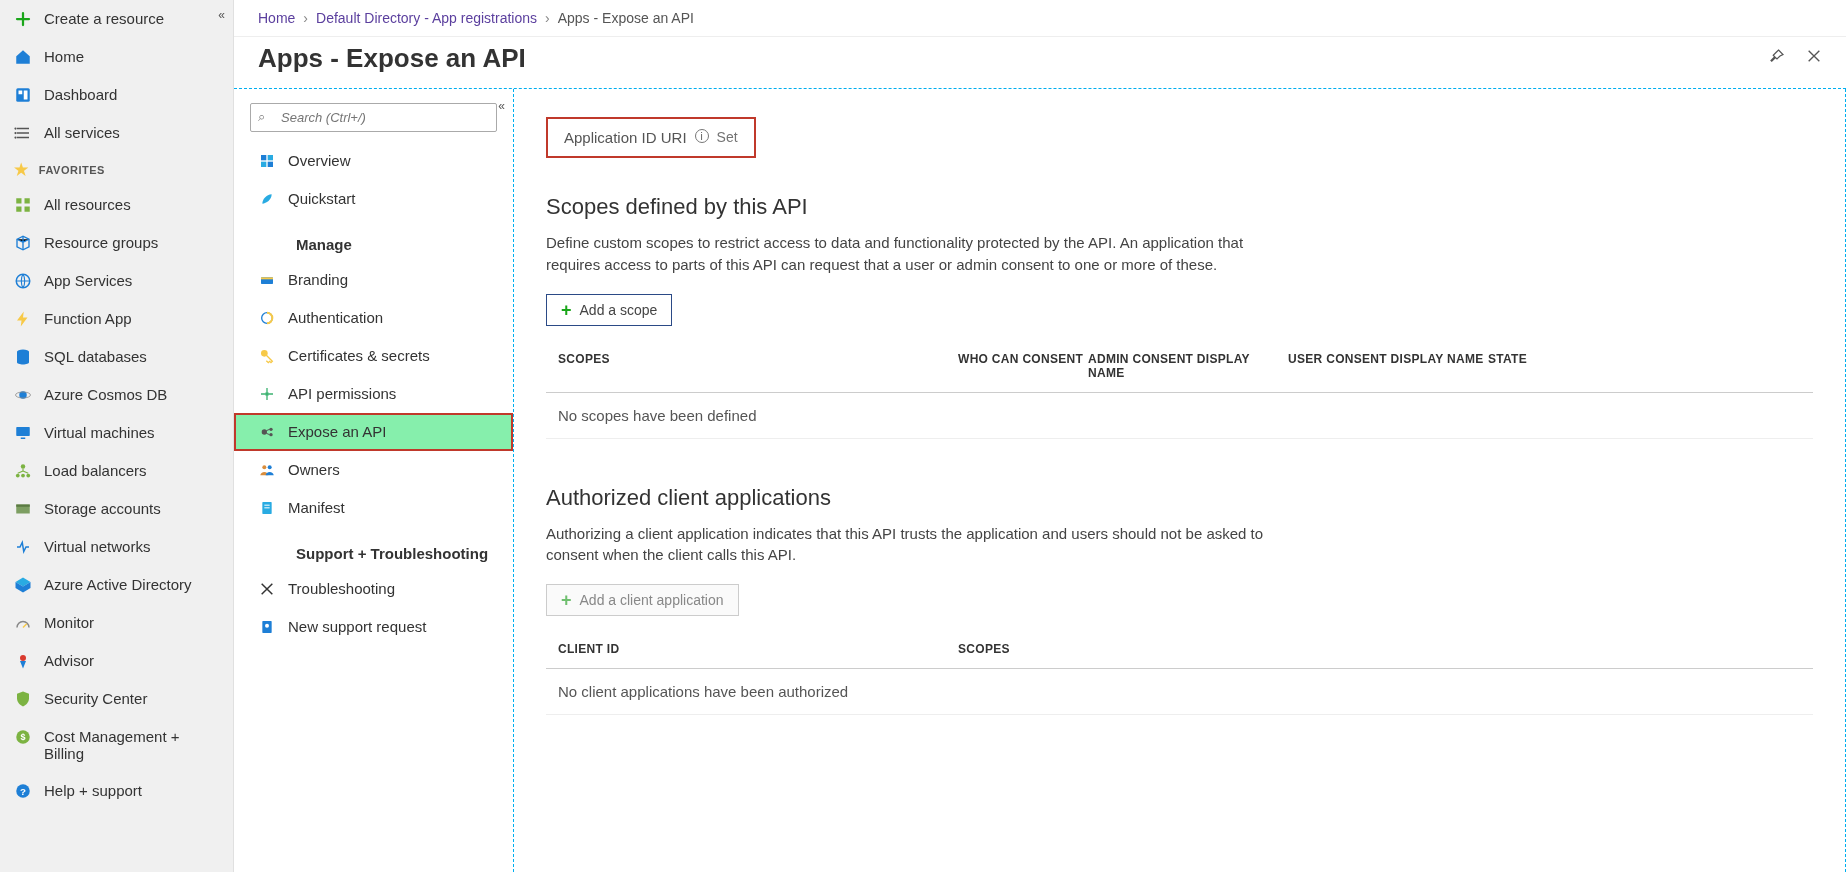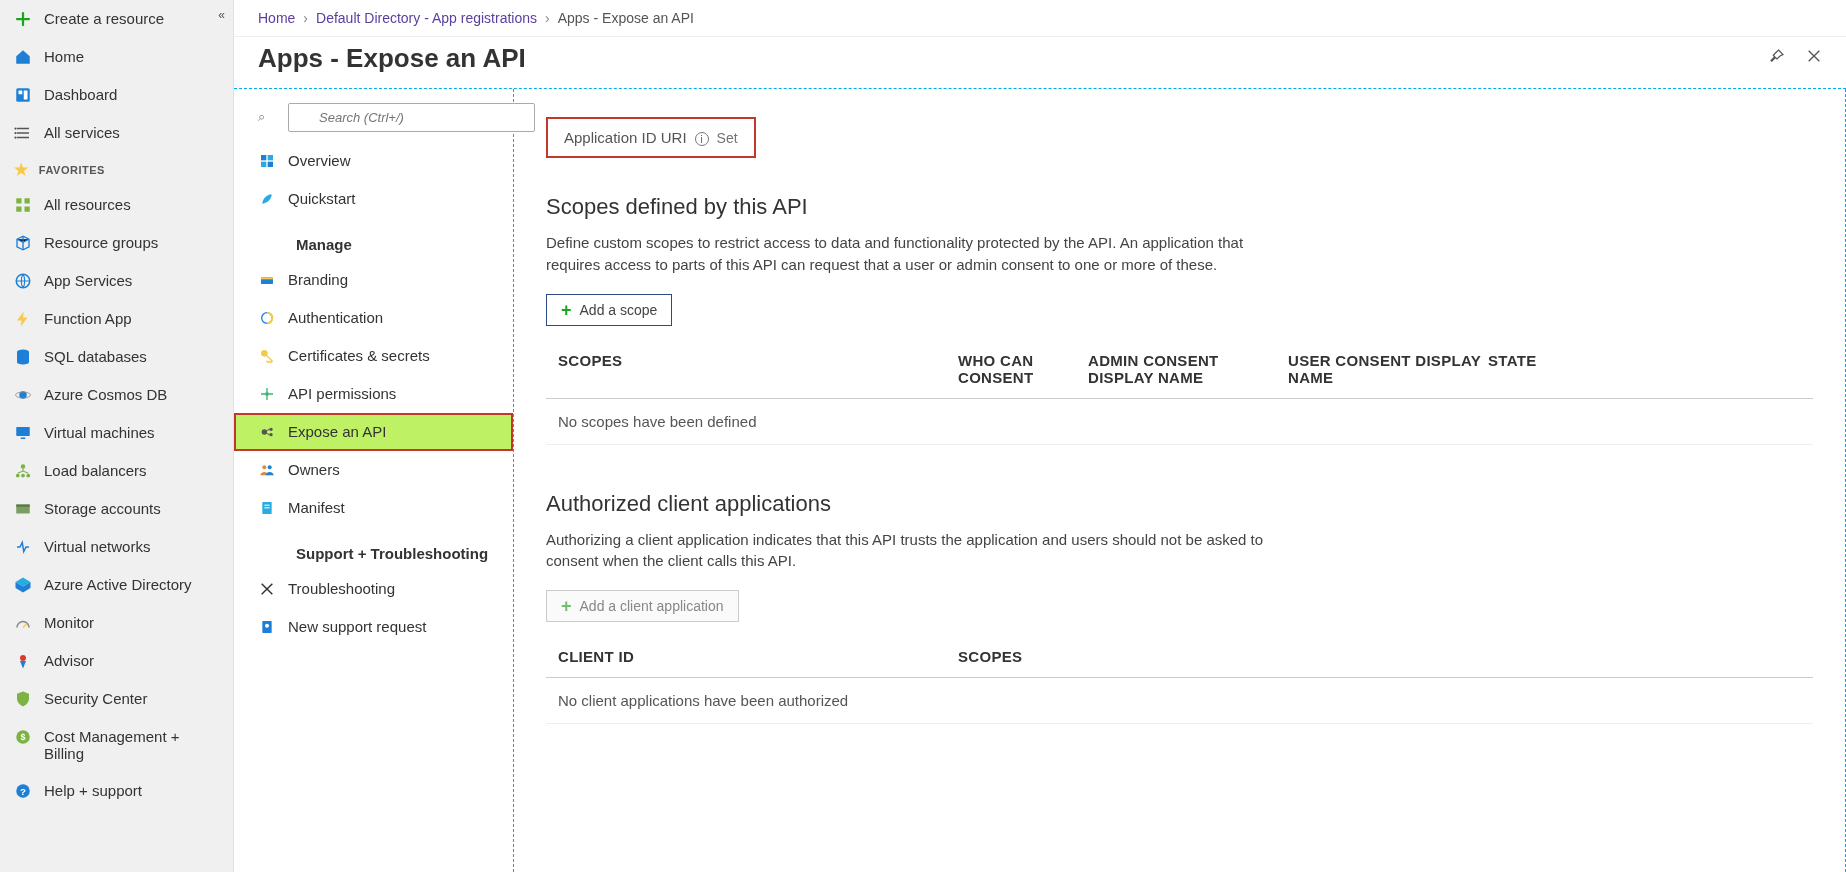--- a/index.html
+++ b/index.html
@@ -82,49 +82,48 @@
   }
   .sub-search input {
     width: 100%;
     padding: 6px 25px 6px 30px;
     border: 1px solid #aaa;
     border-radius: 2px;
     font-size: 13px;
     font-style: italic;
     color: #666;
     background: #fff;
-    margin-left: 38px;
   }
   .sub-search .search-ico {
     position: absolute; left: 8px; top: 6px; color: #777; font-size: 13px;
   }
   .sn-group-label {
     padding: 18px 24px 8px 24px;
     font-size: 15px;
     font-weight: 600;
     color: #333;
     margin-left: 38px;
   }
   .sn-item {
     display: flex; align-items: flex-start; gap: 12px;
     padding: 10px 24px;
     cursor: pointer;
     font-size: 15px;
   }
-  .sn-item.selected { background: #bef264; outline: 2px solid #c0392b; outline-offset: -2px; }
+  .sn-item.selected { background: #86efac; outline: 2px solid #c0392b; outline-offset: -2px; }
   .sn-icon { width: 18px; height: 18px; display: flex; align-items: center; justify-content: center; }
   .sn-icon svg { width: 16px; height: 16px; }
   .detail {
     flex: 1;
     padding: 28px 32px;
     border-right: 1px dashed #00aeef;
     overflow-y: auto;
   }
   .app-id-box {
-    display: inline-flex; align-items: flex-end; gap: 8px;
+    display: inline-flex; align-items: flex-start; gap: 8px;
     border: 2px solid #c0392b;
     padding: 10px 16px;
     margin-bottom: 36px;
   }
   .app-id-label { color: #555; font-size: 15px; }
   .info-ico { width: 14px; height: 14px; display: inline-flex; align-items:center; justify-content:center; border: 1px solid #777; border-radius: 50%; font-size: 10px; color: #555; }
   .set-link { color: #737373; cursor: pointer; }
   h2.section { font-size: 22px; font-weight: 400; color: #333; margin-bottom: 12px; }
   p.desc { color: #444; font-size: 15px; max-width: 720px; margin-bottom: 18px; line-height: 1.45; }
   .btn {
@@ -133,21 +132,21 @@
     border: 1px solid #2b4a86;
     background: #fff;
     color: #444;
     cursor: pointer;
     font-size: 14px;
   }
   .btn.disabled { border-color: #ccc; color: #888; cursor: default; background: #fafafa; }
   .plus { color: #1aa61a; font-size: 18px; font-weight: 600; line-height: 1; }
   .btn.disabled .plus { color: #6fbf6f; }
   .table { margin-top: 16px; margin-bottom: 46px; }
-  .thead { display: flex; padding: 10px 12px 12px; border-bottom: 1px solid #ccc; font-size: 15px; font-weight: 700; color: #333; letter-spacing: .3px; }
+  .thead { display: flex; padding: 10px 12px 12px; border-bottom: 1px solid #ccc; font-size: 12px; font-weight: 700; color: #333; letter-spacing: .3px; }
   .row-empty { padding: 14px 12px; border-bottom: 1px solid #eee; color: #555; font-size: 15px; }
 </style>
 </head>
 <body>
 
 <div class="app">
 
   <nav class="global-nav">
     <span class="global-nav-collapse">«</span>
 

